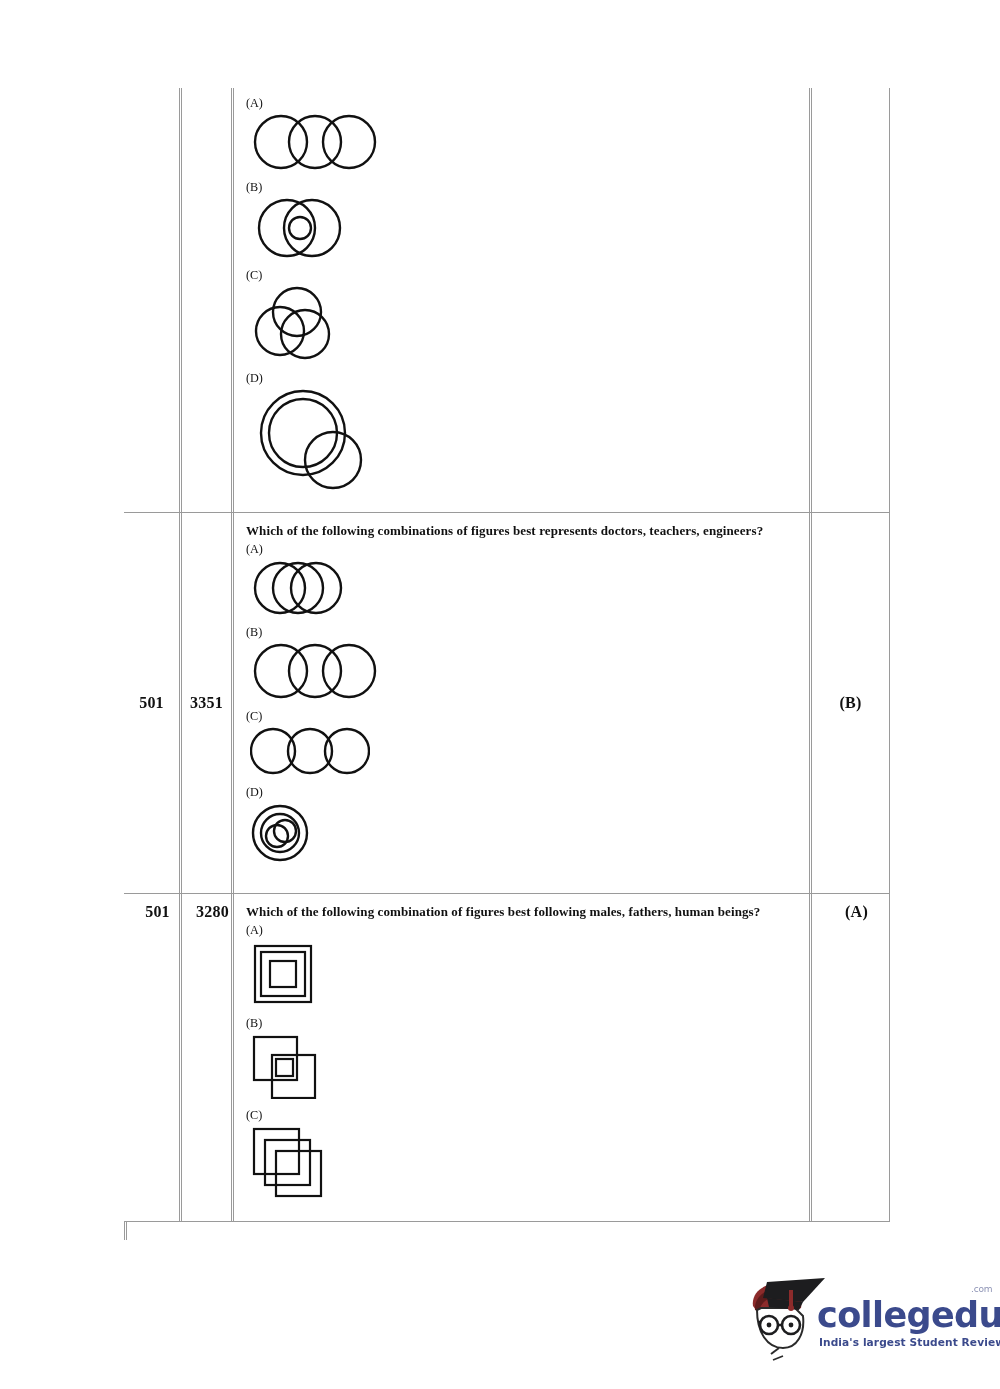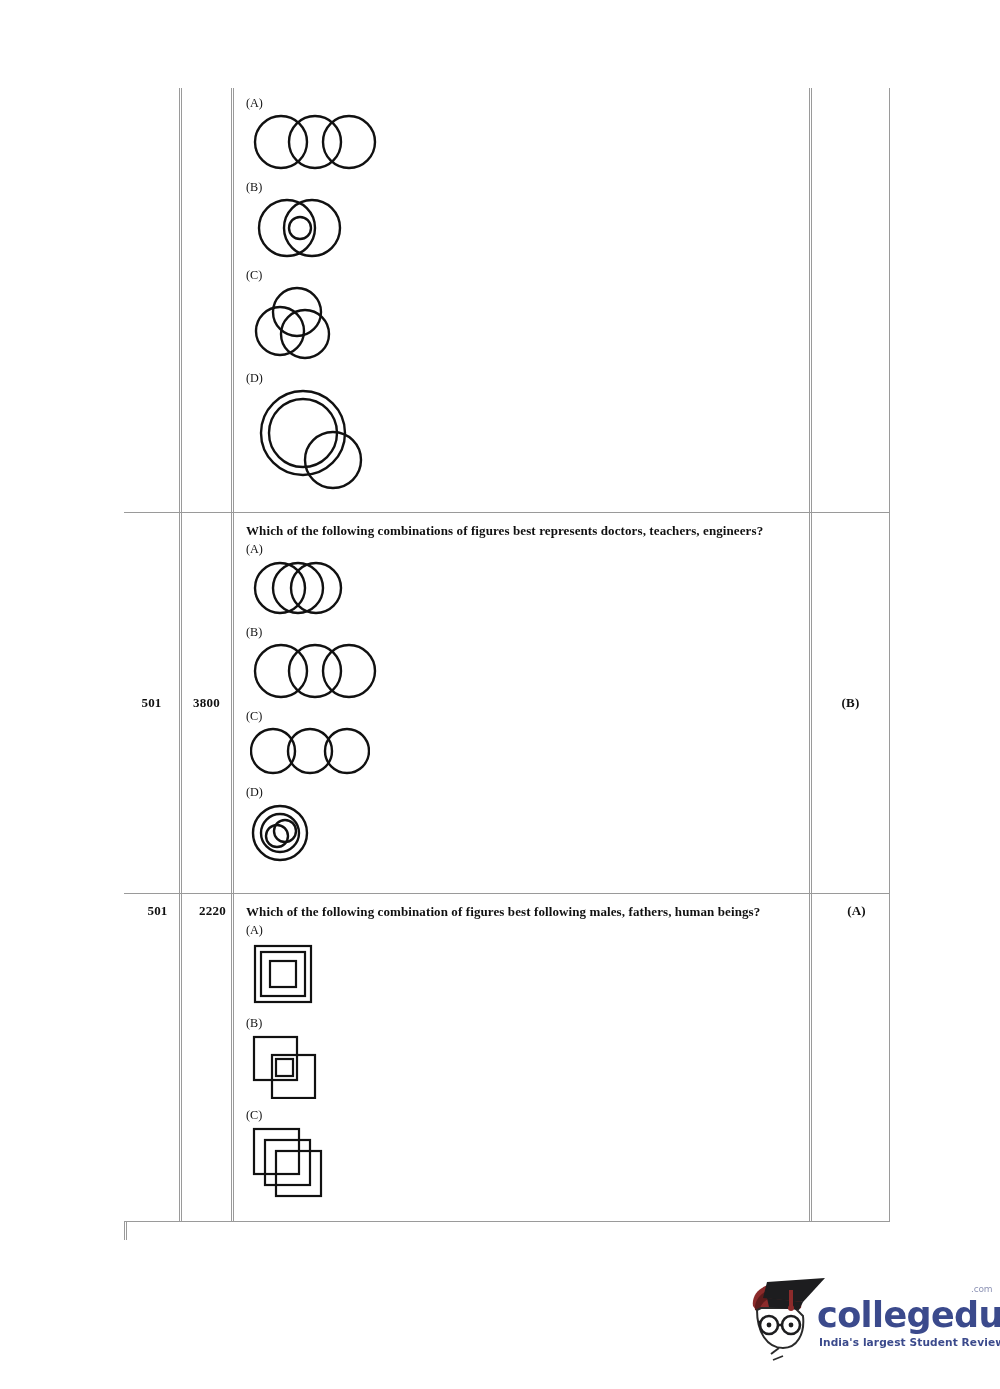--- a/index.html
+++ b/index.html
@@ -42,21 +42,21 @@
   #qtable tr:first-child > td { border-top: none; }
   #qtable td.col-code  { width: 58px; }
   #qtable td.col-qno   { width: 52px; }
   #qtable td.col-body  { width: 578px; }
   #qtable td.col-ans   { width: 78px; border-right: 1px solid #9a9a9a; }
 
   #qtable td.col-code,
   #qtable td.col-qno,
   #qtable td.col-ans {
     text-align: center;
-    font-size: 13px;
+    font-size: 16px;
     font-weight: bold;
     letter-spacing: .2px;
   }
   
   #leftrule {
     position: absolute;
     left: 124px; top: 88px;
     width: 3px; height: 1152px;
     border-left: 1px solid #9a9a9a;
     border-right: 1px solid #9a9a9a;
@@ -205,21 +205,21 @@
       </tr>
 
       <tr>
         <td class="col-code">
           <div class="vcenter" style="min-height:380px;">
             <span>501</span>
           </div>
         </td>
         <td class="col-qno">
           <div class="vcenter" style="min-height:380px;">
-            <span>3800</span>
+            <span>3351</span>
           </div>
         </td>
         <td class="col-body">
           <div class="cellpad">
 
             <p class="qtext">Which of the following combinations of figures best represents doctors, teachers, engineers?</p>
 
             <p class="opt-label">(A)</p>
             <div class="figwrap">
               <svg width="110" height="56" viewBox="0 0 110 56">
@@ -272,21 +272,21 @@
             <span>(B)</span>
           </div>
         </td>
       </tr>
 
       <tr>
         <td class="col-code">
           <div class="cellpad">501</div>
         </td>
         <td class="col-qno">
-          <div class="cellpad">2220</div>
+          <div class="cellpad">3280</div>
         </td>
         <td class="col-body">
           <div class="cellpad">
 
             <p class="qtext">Which of the following combination of figures best following males, fathers, human beings?</p>
 
             <p class="opt-label">(A)</p>
             <div class="figwrap">
               <svg width="70" height="66" viewBox="0 0 70 66">
                 <g fill="none" stroke="#111" stroke-width="2.2">

